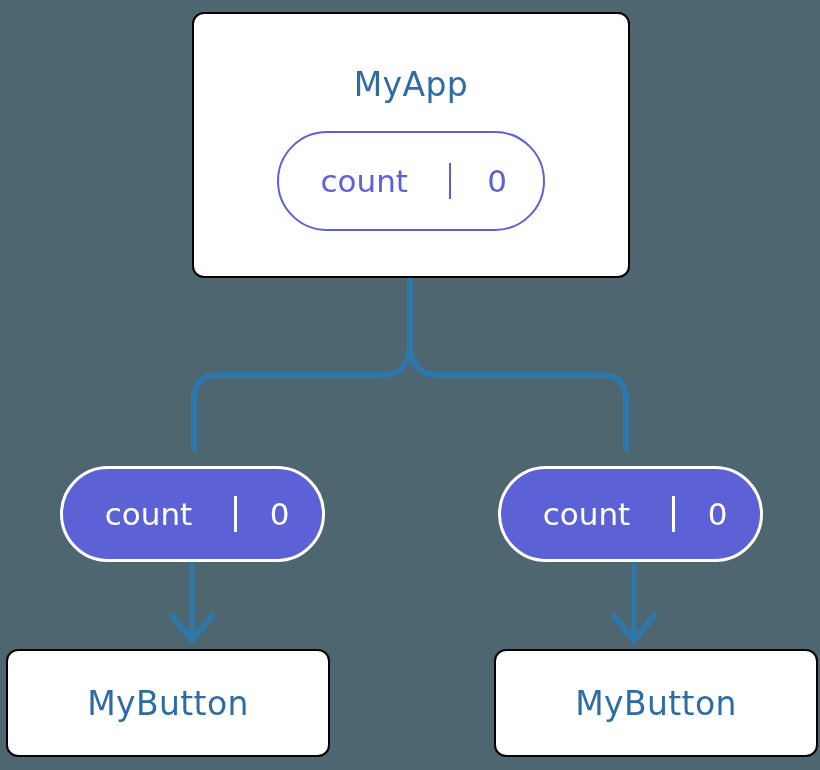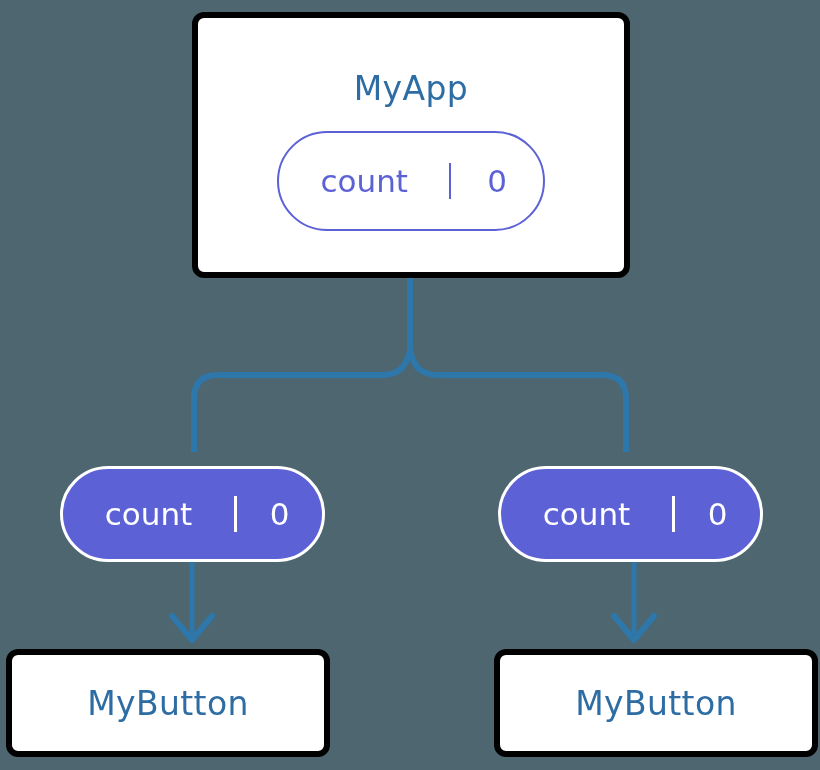--- a/index.html
+++ b/index.html
@@ -27,21 +27,21 @@
     width: 820px;
     height: 770px;
     pointer-events: none;
   }
 
   
   .component-box {
     position: absolute;
     box-sizing: border-box;
     background: #ffffff;
-    border: 6px solid #000000;
+    border: 2px solid #000000;
     border-radius: 12px;
     display: flex;
     align-items: flex-start;
     justify-content: center;
   }
   .component-title {
     color: #2e6da4;
     font-size: 33px;
     letter-spacing: 0.4px;
     white-space: nowrap;

